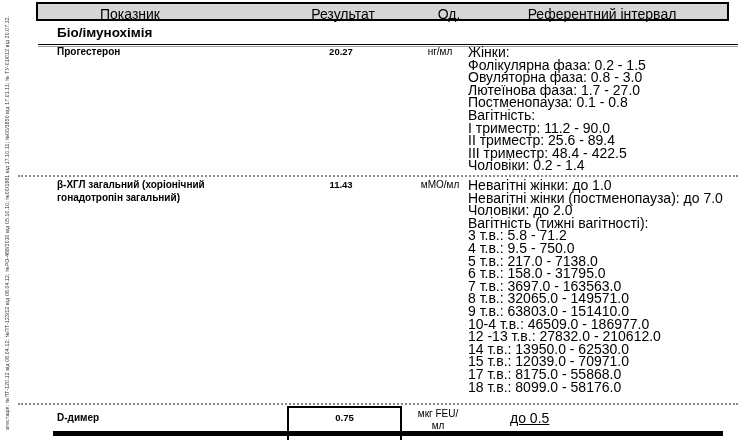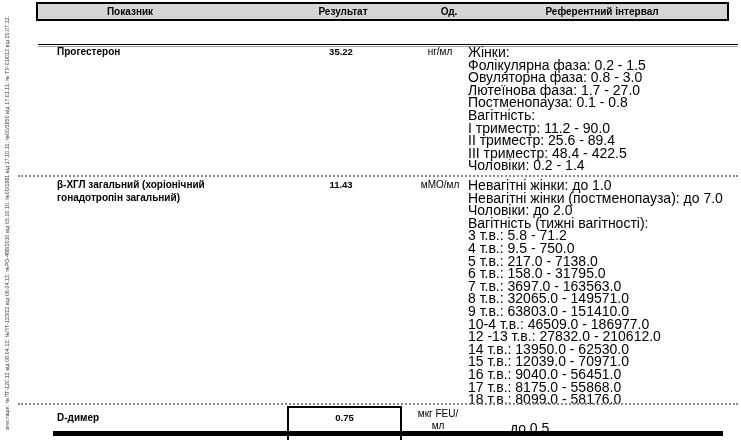--- a/index.html
+++ b/index.html
@@ -35,22 +35,22 @@
     top: 2px;
     width: 693px;
     height: 19px;
     background: #d6d6d6;
     border: 2px solid #000;
   }
   .hcol {
     position: absolute;
     top: 2px;
     transform: translateX(-50%);
-    font-size: 10px;
-    font-weight: bold;
+    font-size: 14px;
+    font-weight: normal;
     white-space: nowrap;
   }
   .hcol-1 { left: 92px; }
   .hcol-2 { left: 305px; }
   .hcol-3 { left: 411px; }
   .hcol-4 { left: 564px; }
 
   .section-title {
     position: absolute;
     left: 57px;
@@ -82,21 +82,21 @@
   .row-bhcg { top: 179px; }
   .row-ddimer { top: 406px; }
 
   .row-ddimer .name { top: 6px; }
   .row-ddimer .result {
     left: 287px; width: 115px; height: 41px;
     border: 2px solid #000;
     line-height: 19px;
   }
   .row-ddimer .units { top: 2px; left: 414px; width: 48px; }
-  .row-ddimer .reference { left: 510px; top: 16px; text-decoration: underline; }
+  .row-ddimer .reference { left: 510px; top: 6px; text-decoration: underline; }
 
   .dotted { position: absolute; left: 18px; width: 720px; border-top: 2px dotted #8a8a8a; }
   .dotted-1 { top: 175px; }
   .dotted-2 { top: 403px; }
 
   .bottom-bar { position: absolute; left: 53px; top: 431px; width: 670px; height: 5px; background: #000; }
 </style>
 </head>
 <body>
 
@@ -104,26 +104,27 @@
 
   <div class="vnote">атестація: №ПТ-120.12 від 06.04.12; №ПТ-123/12 від 06.04.12; №РО-468/2010 від 05.10.10; №00/1861 від 17.10.11; №00/1850 від 17.01.11; № ТУ-01/012 від 20.07.12.</div>
 
   <div class="table-header">
     <span class="hcol hcol-1">Показник</span>
     <span class="hcol hcol-2">Результат</span>
     <span class="hcol hcol-3">Од.</span>
     <span class="hcol hcol-4">Референтний інтервал</span>
   </div>
 
+  <div class="section-title">Біо/імунохімія</div>
   <div class="section-line-1"></div>
   <div class="section-line-2"></div>
 
   <div class="lab-row row-progesterone">
     <div class="cell name">Прогестерон</div>
-    <div class="cell result">35.22</div>
+    <div class="cell result">20.27</div>
     <div class="cell units">нг/мл</div>
     <div class="cell reference">
         <div class="ref-line">Жінки:</div>
         <div class="ref-line">Фолікулярна фаза: 0.2 - 1.5</div>
         <div class="ref-line">Овуляторна фаза: 0.8 - 3.0</div>
         <div class="ref-line">Лютеїнова фаза: 1.7 - 27.0</div>
         <div class="ref-line">Постменопауза: 0.1 - 0.8</div>
         <div class="ref-line">Вагітність:</div>
         <div class="ref-line">I триместр: 11.2 - 90.0</div>
         <div class="ref-line">II триместр: 25.6 - 89.4</div>
@@ -147,21 +148,20 @@
         <div class="ref-line">4 т.в.: 9.5 - 750.0</div>
         <div class="ref-line">5 т.в.: 217.0 - 7138.0</div>
         <div class="ref-line">6 т.в.: 158.0 - 31795.0</div>
         <div class="ref-line">7 т.в.: 3697.0 - 163563.0</div>
         <div class="ref-line">8 т.в.: 32065.0 - 149571.0</div>
         <div class="ref-line">9 т.в.: 63803.0 - 151410.0</div>
         <div class="ref-line">10-4 т.в.: 46509.0 - 186977.0</div>
         <div class="ref-line">12 -13 т.в.: 27832.0 - 210612.0</div>
         <div class="ref-line">14 т.в.: 13950.0 - 62530.0</div>
         <div class="ref-line">15 т.в.: 12039.0 - 70971.0</div>
-        <div class="ref-line">16 т.в.: 9040.0 - 56451.0</div>
         <div class="ref-line">17 т.в.: 8175.0 - 55868.0</div>
         <div class="ref-line">18 т.в.: 8099.0 - 58176.0</div>
       </div>
   </div>
 
   <div class="dotted dotted-2"></div>
 
   <div class="lab-row row-ddimer">
     <div class="cell name">D-димер</div>
     <div class="cell result">0.75</div>

